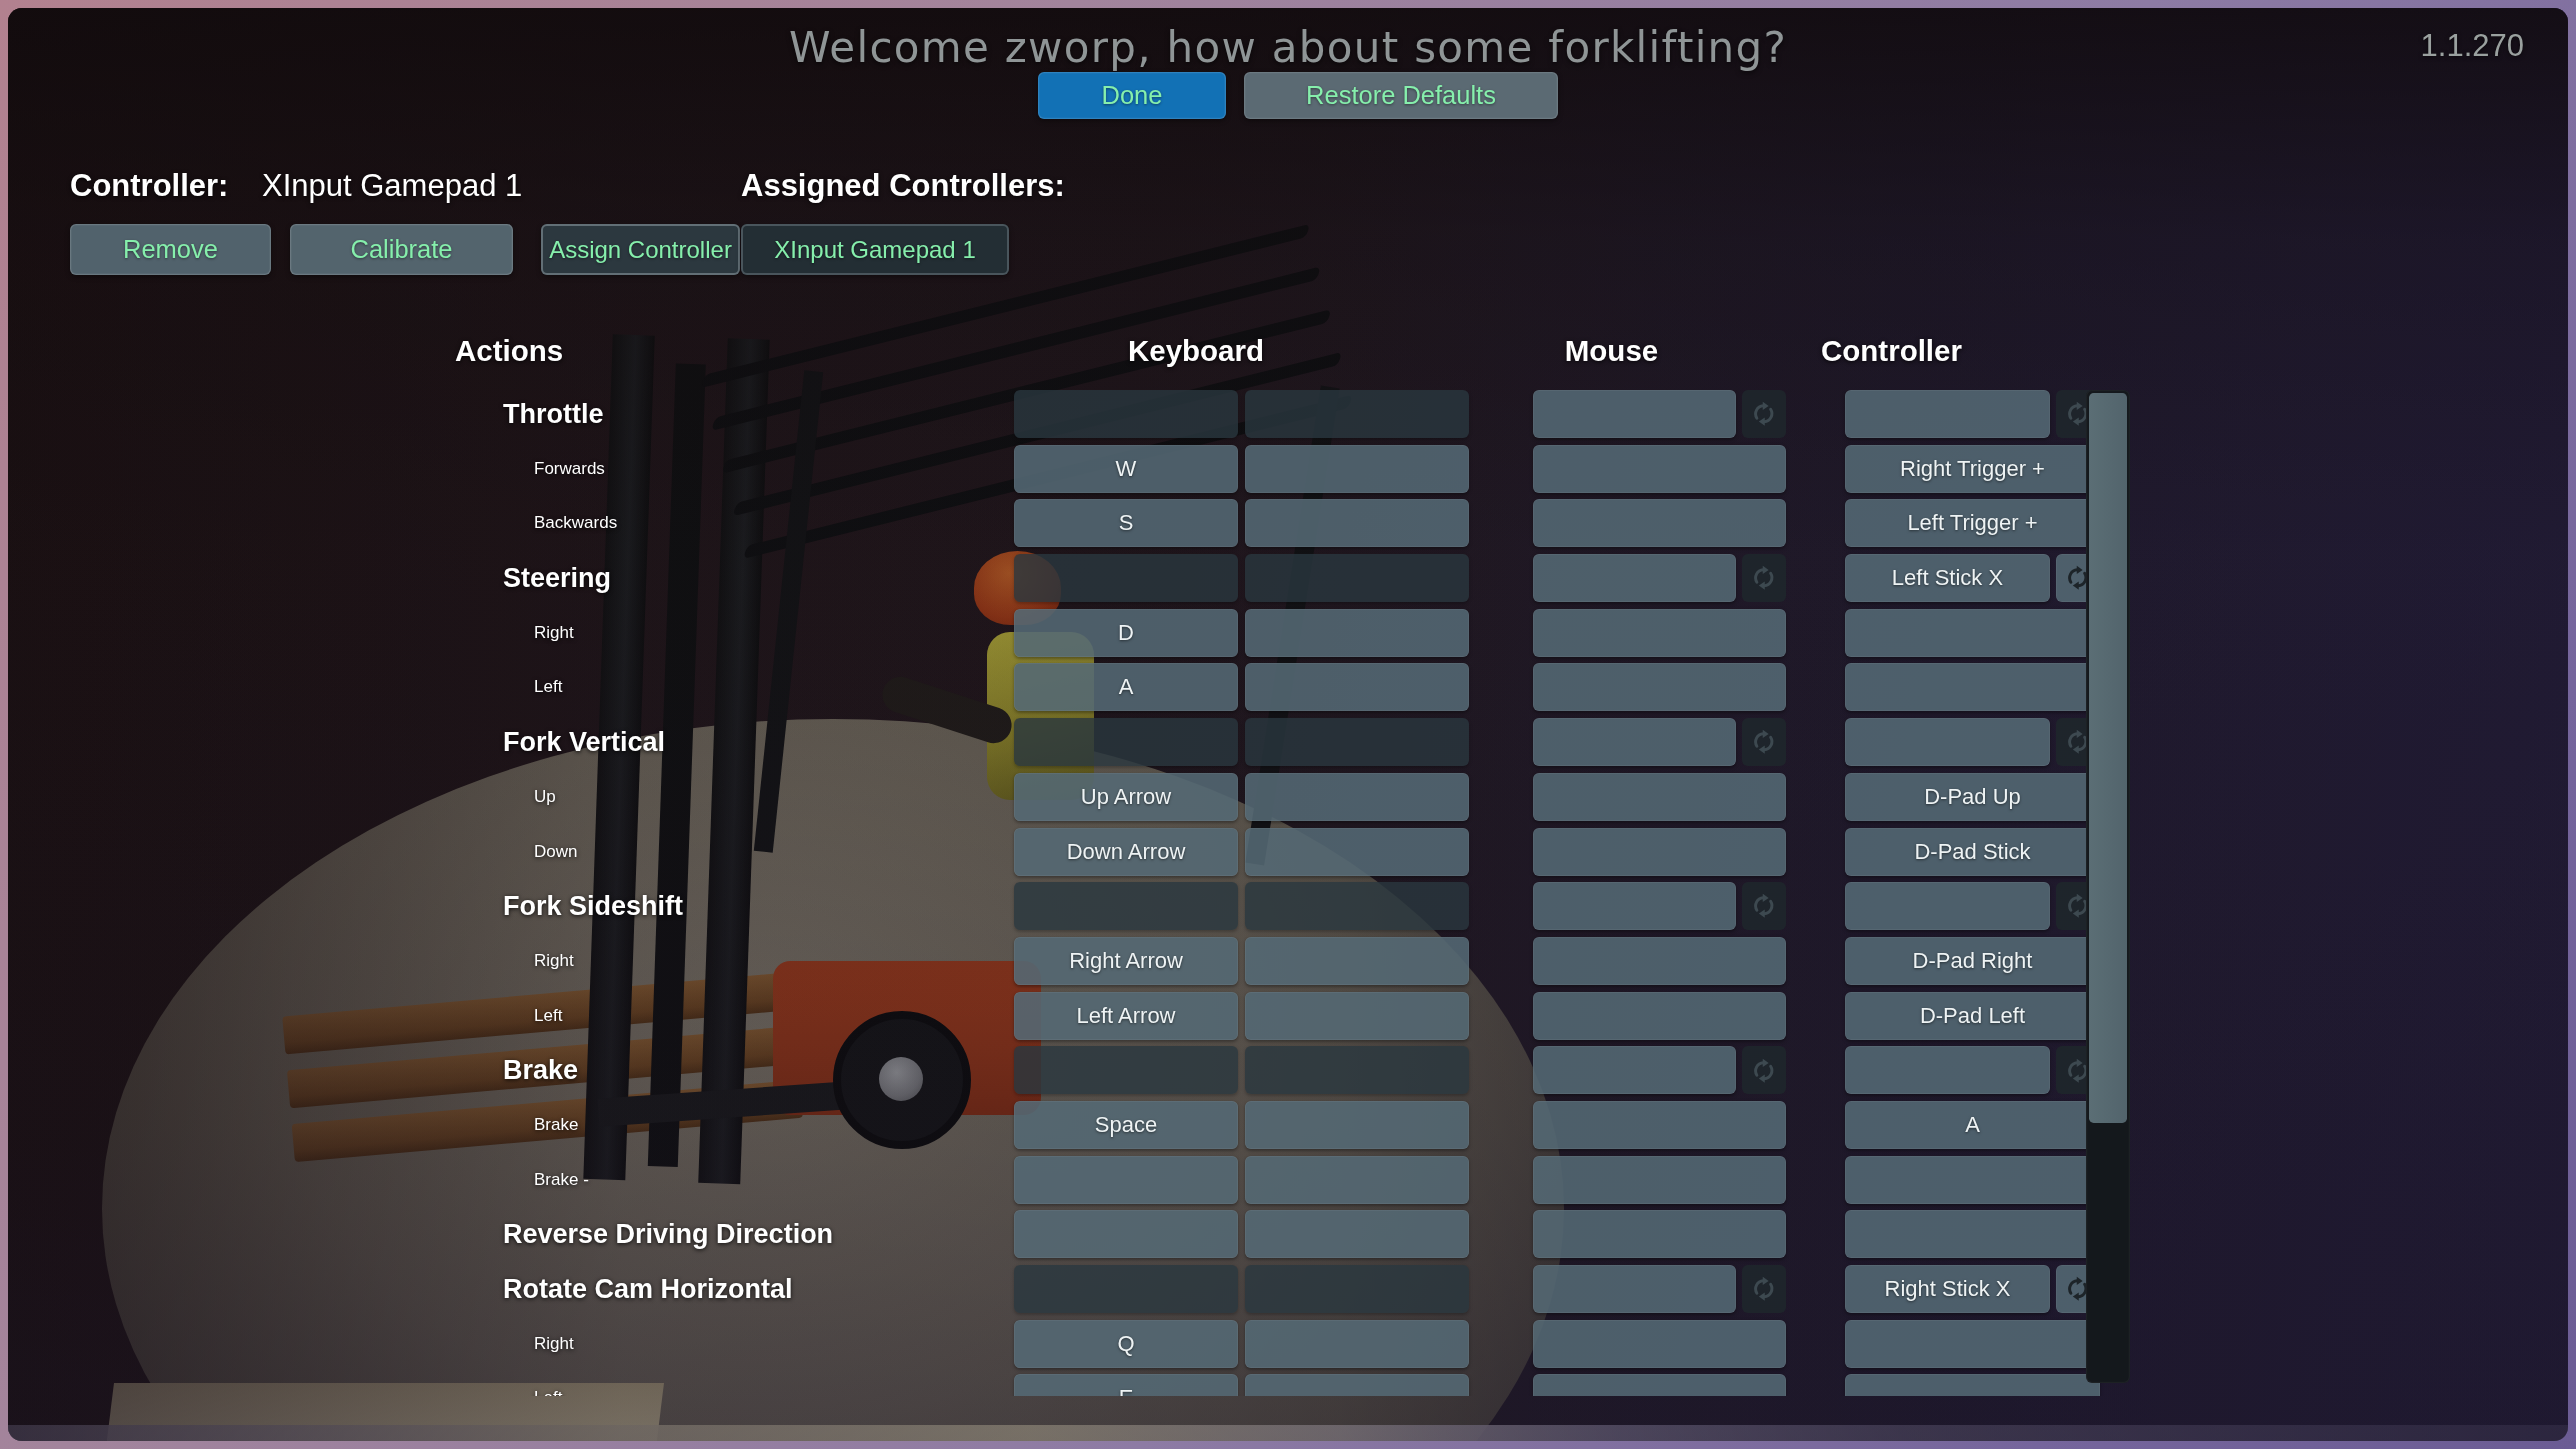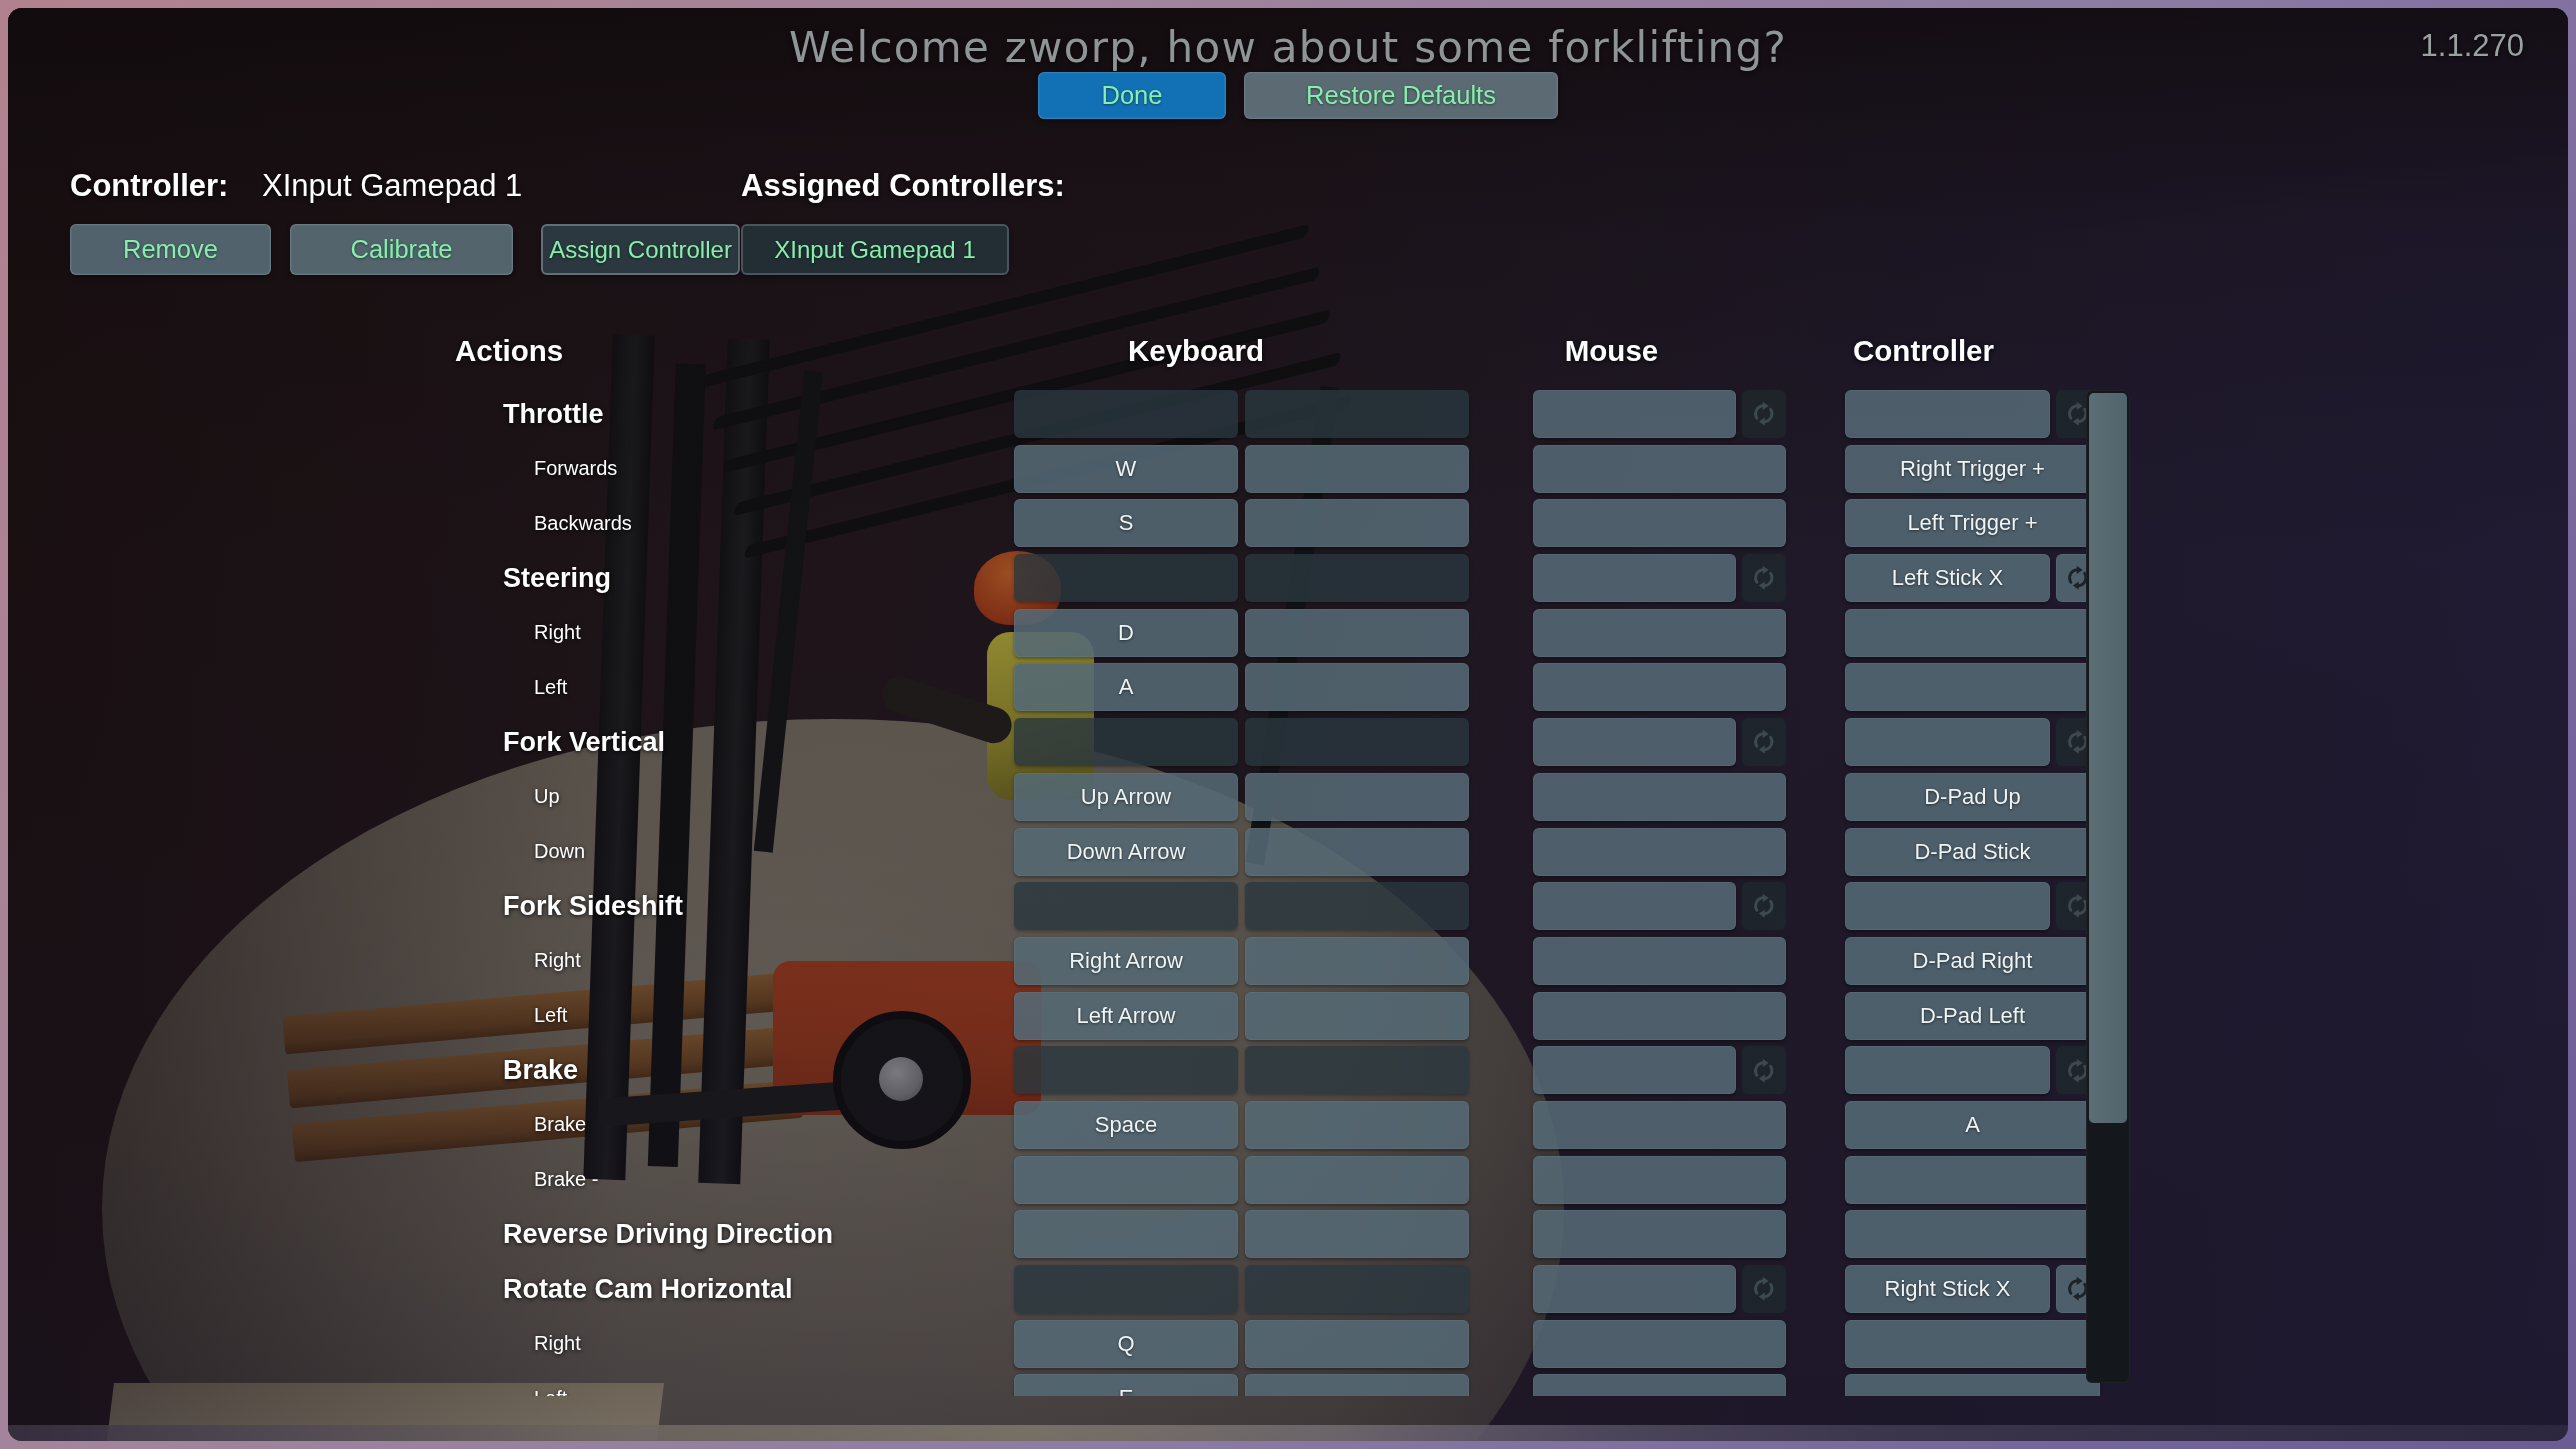--- a/index.html
+++ b/index.html
@@ -67,25 +67,25 @@
   .assigned-label { left: 733px; top: 160px; }
   .btn-remove { left: 62px;  top: 216px; width: 201px; height: 51px; background: #51626c; box-shadow: inset 0 0 0 1.3px rgba(255,255,255,.14), 0 2px 5.4px rgba(0,0,0,.4); }
   .btn-calibrate { left: 282px; top: 216px; width: 223px; height: 51px; background: #53646d; box-shadow: inset 0 0 0 1.3px rgba(255,255,255,.14), 0 2px 5.4px rgba(0,0,0,.4); }
   .btn-assign { left: 501px; top: 216px; width: 199px; height: 51px; background: #2c383f; box-shadow: inset 0 0 0 2px rgba(165,180,186,.45), 0 2px 5.4px rgba(0,0,0,.4); font-size: 24px; margin-left: 32px; }
   .chip-assigned { left: 733px; top: 216px; width: 268px; height: 51px; background: #232e34; box-shadow: inset 0 0 0 2px rgba(130,145,152,.4), 0 2px 5.4px rgba(0,0,0,.4); font-size: 24px; }
   
   .col-head { position: absolute; top: 326px; font-size: 29.5px; font-weight: bold; color: #ffffff; text-shadow: 0 1.3px 4.7px rgba(0,0,0,.85); }
   .h-actions { left: 447px; }
   .h-keyboard { left: 958px; width: 460px; text-align: center; }
   .h-mouse { left: 1477px; width: 253px; text-align: center; }
-  .h-controller { left: 1731px; width: 255px; text-align: right; }
+  .h-controller { left: 1813px; width: 255px; text-align: left; }
   .rows { position: absolute; left: 0; top: 382px; width: 2133px; height: 1006px; overflow: hidden; margin-left: 48px; }
   .row { position: relative; height: 48px; margin-bottom: 6.7px; }
   .action-label { position: absolute; left: 478px; top: 0; height: 48px; display: flex; align-items: center;
-    font-size: 20px; color: #ffffff; text-shadow: 0 1.3px 4.7px rgba(0,0,0,.85); }
+    font-size: 17px; color: #ffffff; text-shadow: 0 1.3px 4.7px rgba(0,0,0,.85); }
   .action-label.cat { left: 447px; font-weight: bold; font-size: 27px; }
   .cell { position: absolute; top: 0; height: 48px; border-radius: 6px;
     background: rgba(84,105,116,.88);
     box-shadow: inset 0 0 0 0.7px rgba(255,255,255,.07), 0 1.3px 3.4px rgba(0,0,0,.35);
     display: flex; align-items: center; justify-content: center;
     font-size: 22px; color: #eef3f4; text-shadow: 0 1.3px 2.7px rgba(0,0,0,.55); cursor: pointer; }
   .cell.dim { background: rgba(41,55,63,.8); box-shadow: 0 1.3px 3.4px rgba(0,0,0,.25); }
   .c-kb1 { left: 958px; width: 224px; }
   .c-kb2 { left: 1189px; width: 224px; }
   .c-mouse { left: 1477px; width: 253px; }

